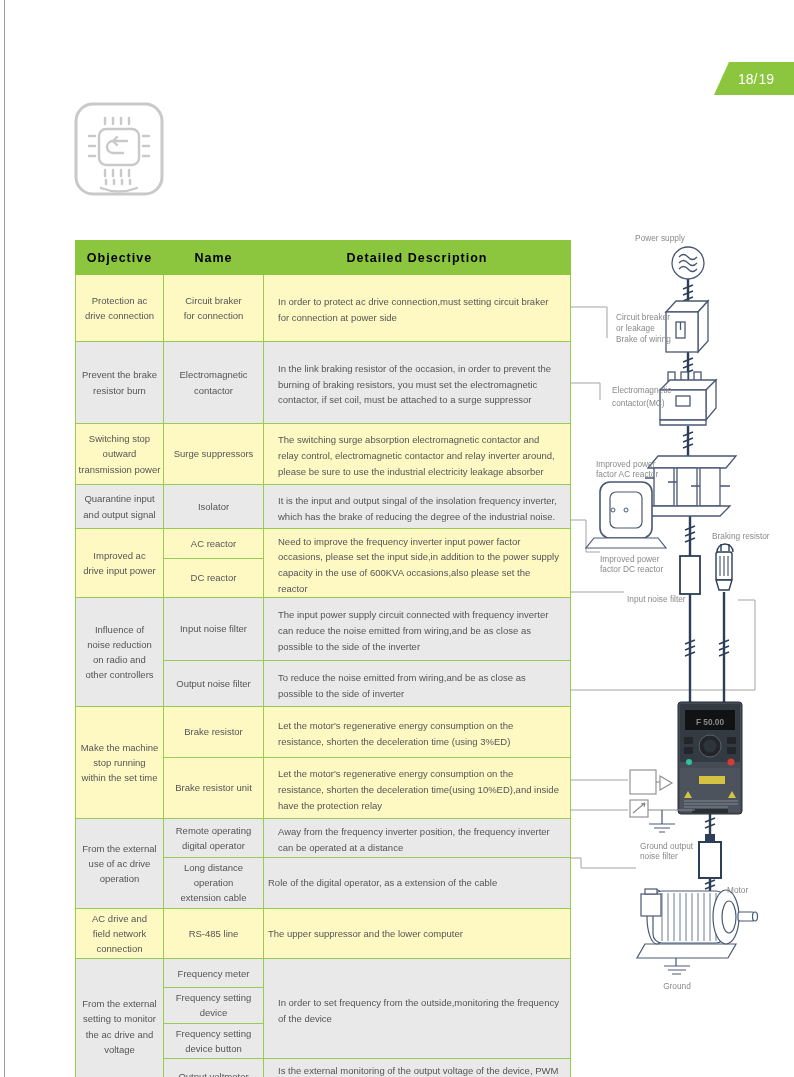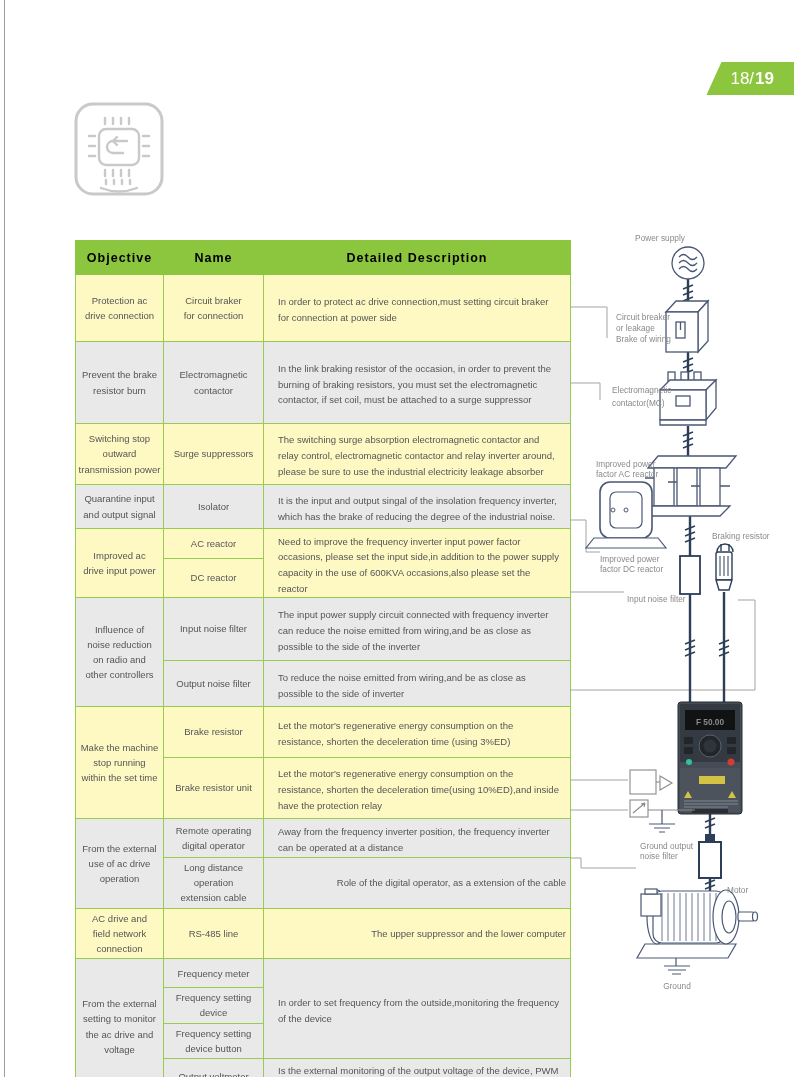--- a/index.html
+++ b/index.html
@@ -2,36 +2,36 @@
 <html><head>
 <meta charset="utf-8">
 <style>
   html,body{margin:0;padding:0;background:#fff;}
   .page{position:relative;width:794px;height:1077px;background:#ffffff;overflow:hidden;
         font-family:"Liberation Sans",sans-serif;}
   .edge-line{position:absolute;left:4px;top:0;width:1px;height:1077px;background:#9e9e9e;}
 
   .badge{position:absolute;top:62px;right:0;height:33px;padding:0 20px 0 24px;
          background:#8cc63e;color:#fff;display:flex;align-items:center;gap:1px;
-         font-size:17px;clip-path:polygon(15px 0,100% 0,100% 100%,0 100%);}
-  .badge .bold{font-weight:bold;}
+         font-size:14px;clip-path:polygon(15px 0,100% 0,100% 100%,0 100%);}
+  .badge .bold{font-weight:normal;}
 
   .title{position:absolute;left:192px;top:99px;margin:0;font-size:32px;font-weight:400;
          color:#54b32f;letter-spacing:.5px;}
   .chip{position:absolute;left:72px;top:100px;}
 
   table.acc{position:absolute;left:75px;top:240px;border-collapse:collapse;table-layout:fixed;
             width:495px;}
   table.acc th{background:#8cc63e;border:1px solid #8cc63e;color:#000000;font-size:12.5px;
                font-weight:bold;letter-spacing:1px;height:31px;text-align:center;}
   table.acc td{border:1px solid #97cb52;font-size:9.5px;color:#555;vertical-align:middle;
                background:#fef9c3;}
   td.obj,td.name{text-align:center;white-space:pre-line;line-height:1.6;padding:2px;}
   td.desc{font-size:9.3px;line-height:1.65;padding:4px 10px 0 14px;}
-  td.desc.center{text-align:right;padding:4px;}
+  td.desc.center{text-align:left;padding:4px;}
   tr.alt td{background:#e9e9e9;}
 
   .footnote{position:absolute;left:74px;top:988px;width:420px;font-size:9px;color:#555;
             line-height:1.4;white-space:pre-line;}
 
   svg.diagram{position:absolute;left:550px;top:226px;}
   svg.diagram text{font-family:"Liberation Sans",sans-serif;font-size:8.3px;fill:#8a8a8a;}
   .seg7{font-family:"DejaVu Sans Mono",monospace;font-weight:bold;font-size:9.5px;fill:#ff4136;}
 </style>
 </head>

